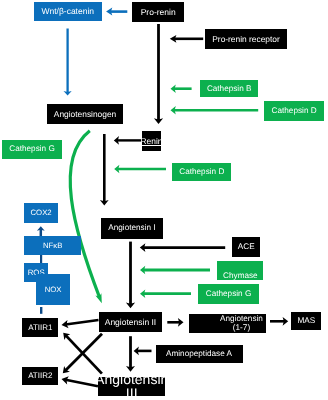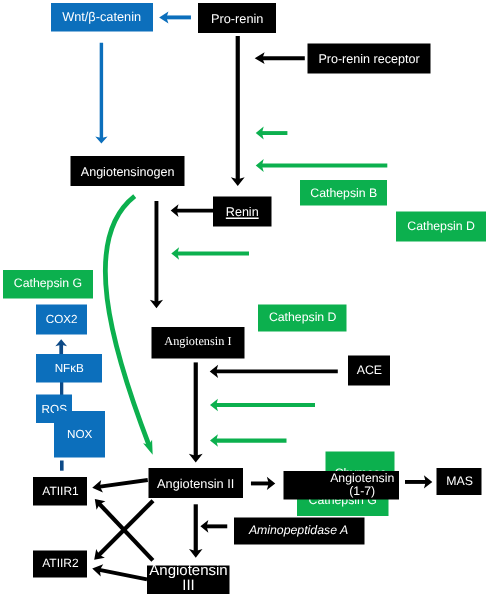--- a/index.html
+++ b/index.html
@@ -7,21 +7,21 @@
   body{width:328px;height:400px;overflow:hidden;font-family:"Liberation Sans",sans-serif;
         -webkit-font-smoothing:antialiased;text-rendering:geometricPrecision;}
   #diagram{position:relative;width:328px;height:400px;background:#fff;
            will-change:transform;transform:translateZ(0);}
   svg.layer{position:absolute;left:0;top:0;width:328px;height:400px;}
   .node{position:absolute;display:flex;align-items:center;justify-content:center;
         box-sizing:border-box;text-align:center;line-height:1;}
   .node span{display:block;}
   .blk{background:#000000;color:#ffffff;}
   .blu{background:#0c6fbc;color:#ffffff;}
-  .grn{background:#0cb04e;color:#ffffff;margin-top:40px;}
+  .grn{background:#0cb04e;color:#ffffff;}
 </style>
 </head>
 <body>
 
 <div id="diagram">
   <svg class="layer" id="edges" viewBox="0 0 328 400">
       <g>
         <path d="M 127.3 11.6 L 109.94399999999999 11.6" fill="none" stroke="#0c6fbc" stroke-width="2.6" stroke-linecap="butt"></path>
         <polygon points="106.10,11.60 112.30,7.60 110.94,11.60 112.30,15.60" fill="#0c6fbc"></polygon>
       </g>
@@ -135,39 +135,39 @@
       </div>
       <div class="node grn" style="left: 200.2px; top: 79.9px; width: 58px; height: 17.5px; font-size: 8.2px;">
         <span>Cathepsin B</span>
       </div>
       <div class="node grn" style="left: 264.1px; top: 101.3px; width: 60px; height: 19.6px; font-size: 8.2px;">
         <span>Cathepsin D</span>
       </div>
       <div class="node blk" style="left: 47.3px; top: 104.3px; width: 75.5px; height: 20.2px; font-size: 8.4px;">
         <span>Angiotensinogen</span>
       </div>
-      <div class="node blk" style="left: 142px; top: 131.2px; width: 39px; height: 19.6px; font-size: 8.4px; text-decoration: underline;">
+      <div class="node blk" style="left: 142px; top: 131.2px; width: 19px; height: 19.6px; font-size: 8.4px; text-decoration: underline;">
         <span>Renin</span>
       </div>
       <div class="node grn" style="left: 2px; top: 139.6px; width: 60px; height: 19.6px; font-size: 8.2px;">
         <span>Cathepsin G</span>
       </div>
       <div class="node grn" style="left: 172.3px; top: 163.1px; width: 59px; height: 18.3px; font-size: 8.2px;">
         <span>Cathepsin D</span>
       </div>
       <div class="node blu" style="left: 24.2px; top: 203.4px; width: 33.8px; height: 19.8px; font-size: 7.8px;">
         <span>COX2</span>
       </div>
-      <div class="node blk" style="left: 100.8px; top: 218.4px; width: 62.3px; height: 20.4px; font-size: 8.2px; font-family: Liberation Serif, serif;">
+      <div class="node blk" style="left: 100.8px; top: 218.4px; width: 62.3px; height: 20.4px; font-size: 8.2px;">
         <span>Angiotensin I</span>
       </div>
       <div class="node blk" style="left: 232.1px; top: 236.8px; width: 28.3px; height: 19.9px; font-size: 8.2px;">
         <span>ACE</span>
       </div>
-      <div class="node blu" style="left: 24.2px; top: 236.4px; width: 44px; height: 19px; font-size: 7.8px;">
+      <div class="node blu" style="left: 24.2px; top: 236.4px; width: 57px; height: 19px; font-size: 7.8px;">
         <span>NFκB</span>
       </div>
       <div class="node grn" style="left: 217.3px; top: 261.2px; width: 46.2px; height: 18.7px; font-size: 8.2px; align-items: flex-end;">
         <span>Chymase</span>
       </div>
       <div class="node blu" style="left: 24.2px; top: 263px; width: 24px; height: 18.8px; font-size: 7.8px;">
         <span>ROS</span>
       </div>
       <div class="node grn" style="left: 198.3px; top: 283.8px; width: 60.4px; height: 19.8px; font-size: 8.2px;">
         <span>Cathepsin G</span>
@@ -180,23 +180,23 @@
       </div>
       <div class="node blk" style="left: 99.2px; top: 311.8px; width: 62.6px; height: 20.6px; font-size: 8.5px;">
         <span>Angiotensin II</span>
       </div>
       <div class="node blk" style="left: 189.3px; top: 314px; width: 76.4px; height: 19px; font-size: 8.2px; padding-left: 28px;">
         <span>Angiotensin (1-7)</span>
       </div>
       <div class="node blk" style="left: 22.3px; top: 318.4px; width: 36.1px; height: 19.1px; font-size: 8px;">
         <span>ATIIR1</span>
       </div>
-      <div class="node blk" style="left: 155.5px; top: 345px; width: 87px; height: 18px; font-size: 8.2px; font-style: italic;">
+      <div class="node blk" style="left: 155.5px; top: 345px; width: 87px; height: 18px; font-size: 8.2px;">
         <span>Aminopeptidase A</span>
       </div>
       <div class="node blk" style="left: 22.4px; top: 366.7px; width: 35.8px; height: 18.5px; font-size: 8px;">
         <span>ATIIR2</span>
       </div>
-      <div class="node blk" style="left: 98.2px; top: 376.5px; width: 55px; height: 19.5px; font-size: 10px;">
+      <div class="node blk" style="left: 98.2px; top: 376.5px; width: 67px; height: 19.5px; font-size: 14px;">
         <span>Angiotensin III</span>
       </div>
     </div>
 </div>
 
 </body></html>

